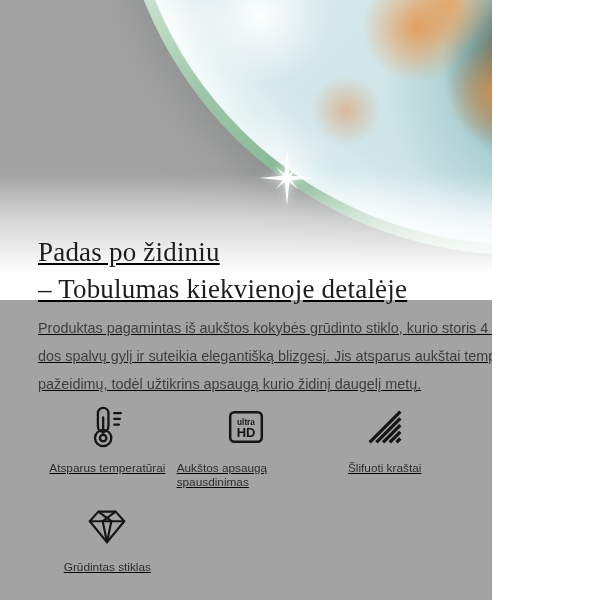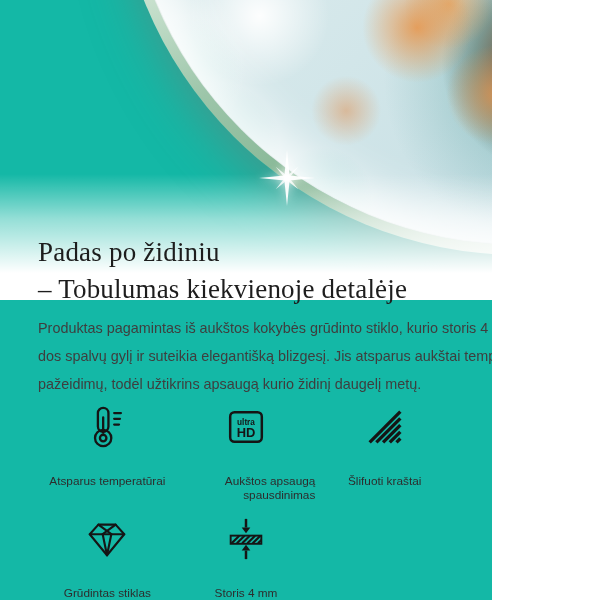--- a/index.html
+++ b/index.html
@@ -1,18 +1,18 @@
 <!DOCTYPE html>
 <html><head>
 <meta charset="utf-8">
 <style>
   html,body{margin:0;padding:0;}
   body{width:600px;height:600px;background:#ffffff;overflow:hidden;
        font-family:"Liberation Sans",sans-serif;}
-  .stage{position:relative;width:492px;height:600px;overflow:hidden;background:#14b8a6;}
+  .stage{position:relative;width:492px;height:600px;overflow:hidden;background:#a3a3a3;text-decoration:underline;}
 
   
   .hero{position:absolute;top:0;left:0;width:600px;height:300px;overflow:hidden;z-index:1;}
   .glass-outer{position:absolute;left:115px;top:-555px;width:810px;height:810px;border-radius:50%;
     background:conic-gradient(from 0deg at 50% 50%,
       #ffffff 0deg,#ffffff 158deg,#ecf5ee 172deg,#c2dcc8 194deg,#86b795 214deg,
       #9cc5a9 232deg,#cde4d2 250deg,#f2f8f3 262deg,#ffffff 274deg,#ffffff 360deg);
     box-shadow:0 24px 50px -6px rgba(112,122,116,0.5);}
   .glass-inner{position:absolute;left:125px;top:-545px;width:790px;height:790px;border-radius:50%;
     background:
@@ -38,23 +38,23 @@
 
   
   .content{position:relative;z-index:2;padding:234px 38px 0 38px;}
   h1{margin:0;font-family:"Liberation Serif",serif;font-weight:400;
      font-size:27px;line-height:37px;color:#1d1d1d;letter-spacing:.2px;}
   .desc{margin:6px 0 0 0;font-size:14.4px;line-height:28px;color:#3e3e3e;}
   .desc span{display:block;white-space:nowrap;}
 
   
   .features{display:grid;grid-template-columns:repeat(3,1fr);row-gap:14px;margin-top:6px;}
-  .feature{display:flex;flex-direction:column;align-items:center;text-align:right;}
+  .feature{display:flex;flex-direction:column;align-items:center;text-align:left;}
   .feature svg{width:46px;height:46px;display:block;}
-  .feature .label{margin-top:24px;font-size:11.8px;line-height:14px;color:#2d2d2d;}
+  .feature .label{margin-top:11px;font-size:11.8px;line-height:14px;color:#2d2d2d;}
   .ico{stroke:#151515;fill:none;stroke-width:2.4;stroke-linecap:round;stroke-linejoin:round;}
 </style>
 </head>
 <body>
 
 <div class="stage">
 
   <div class="hero">
     <div class="glass-outer"></div>
     <div class="glass-inner"></div>
@@ -127,34 +127,16 @@
             <line x1="6" y1="19" x2="42" y2="19"></line>
             <path d="M15 9 L28.5 19"></path>
             <path d="M33 9 L19.5 19"></path>
             <path d="M19.5 19 L24 41"></path>
             <path d="M28.5 19 L24 41"></path>
           </g>
         </svg>
         <div class="label">Grūdintas stiklas</div>
       </div>
 
-      <div class="feature">
-        <svg viewBox="0 0 48 48">
-          <g stroke="#151515" stroke-width="2.2" fill="none">
-            <rect x="8" y="20.5" width="32" height="8.5" stroke-width="2"></rect>
-            <line x1="9" y1="28.5" x2="17" y2="20.5"></line>
-            <line x1="14.5" y1="28.5" x2="22.5" y2="20.5"></line>
-            <line x1="20" y1="28.5" x2="28" y2="20.5"></line>
-            <line x1="25.5" y1="28.5" x2="33.5" y2="20.5"></line>
-            <line x1="31" y1="28.5" x2="39" y2="20.5"></line>
-            <line x1="36.5" y1="28.5" x2="40" y2="25"></line>
-            <line x1="24" y1="3" x2="24" y2="12" stroke-width="2.6"></line>
-            <line x1="24" y1="45" x2="24" y2="36" stroke-width="2.6"></line>
-          </g>
-          <path d="M19.5 12 H28.5 L24 18 Z" fill="#151515"></path>
-          <path d="M19.5 36 H28.5 L24 30 Z" fill="#151515"></path>
-        </svg>
-        <div class="label">Storis 4 mm</div>
-      </div>
 
     </div>
   </div>
 </div>
 
 </body></html>

